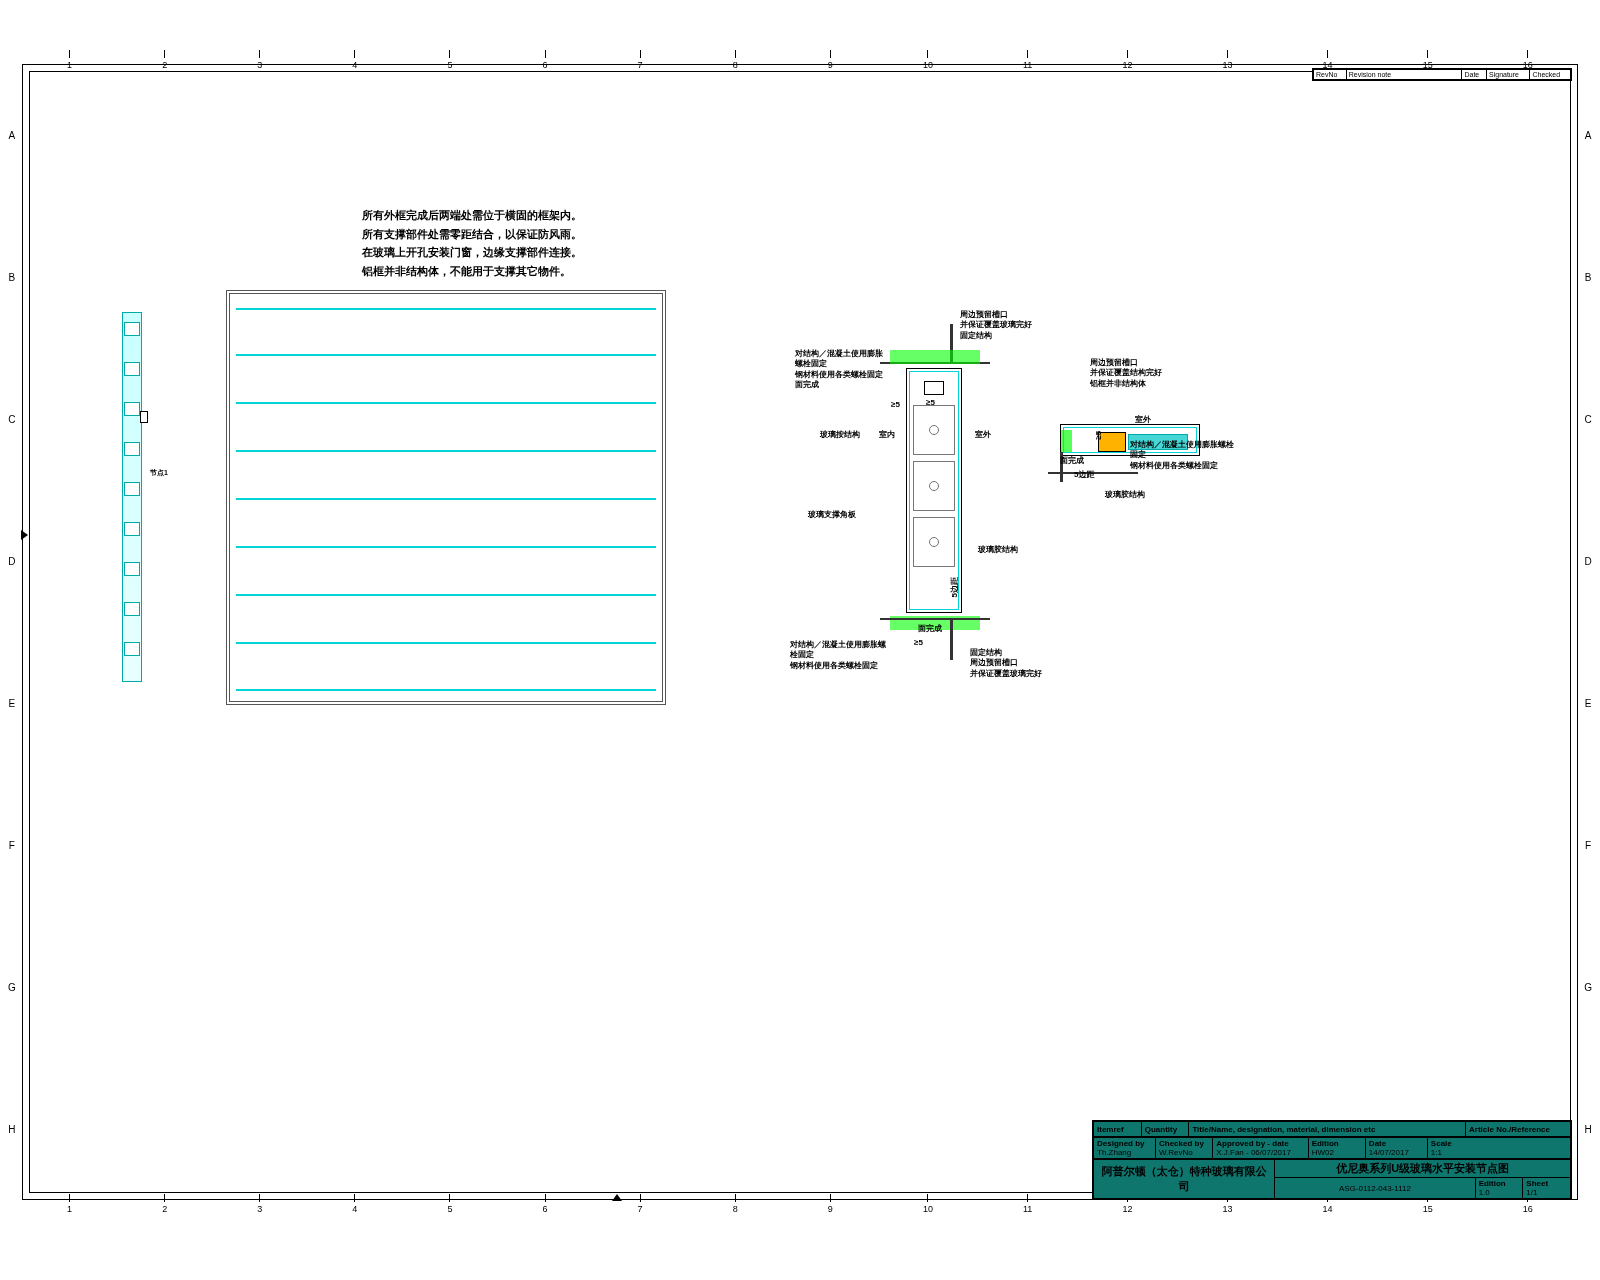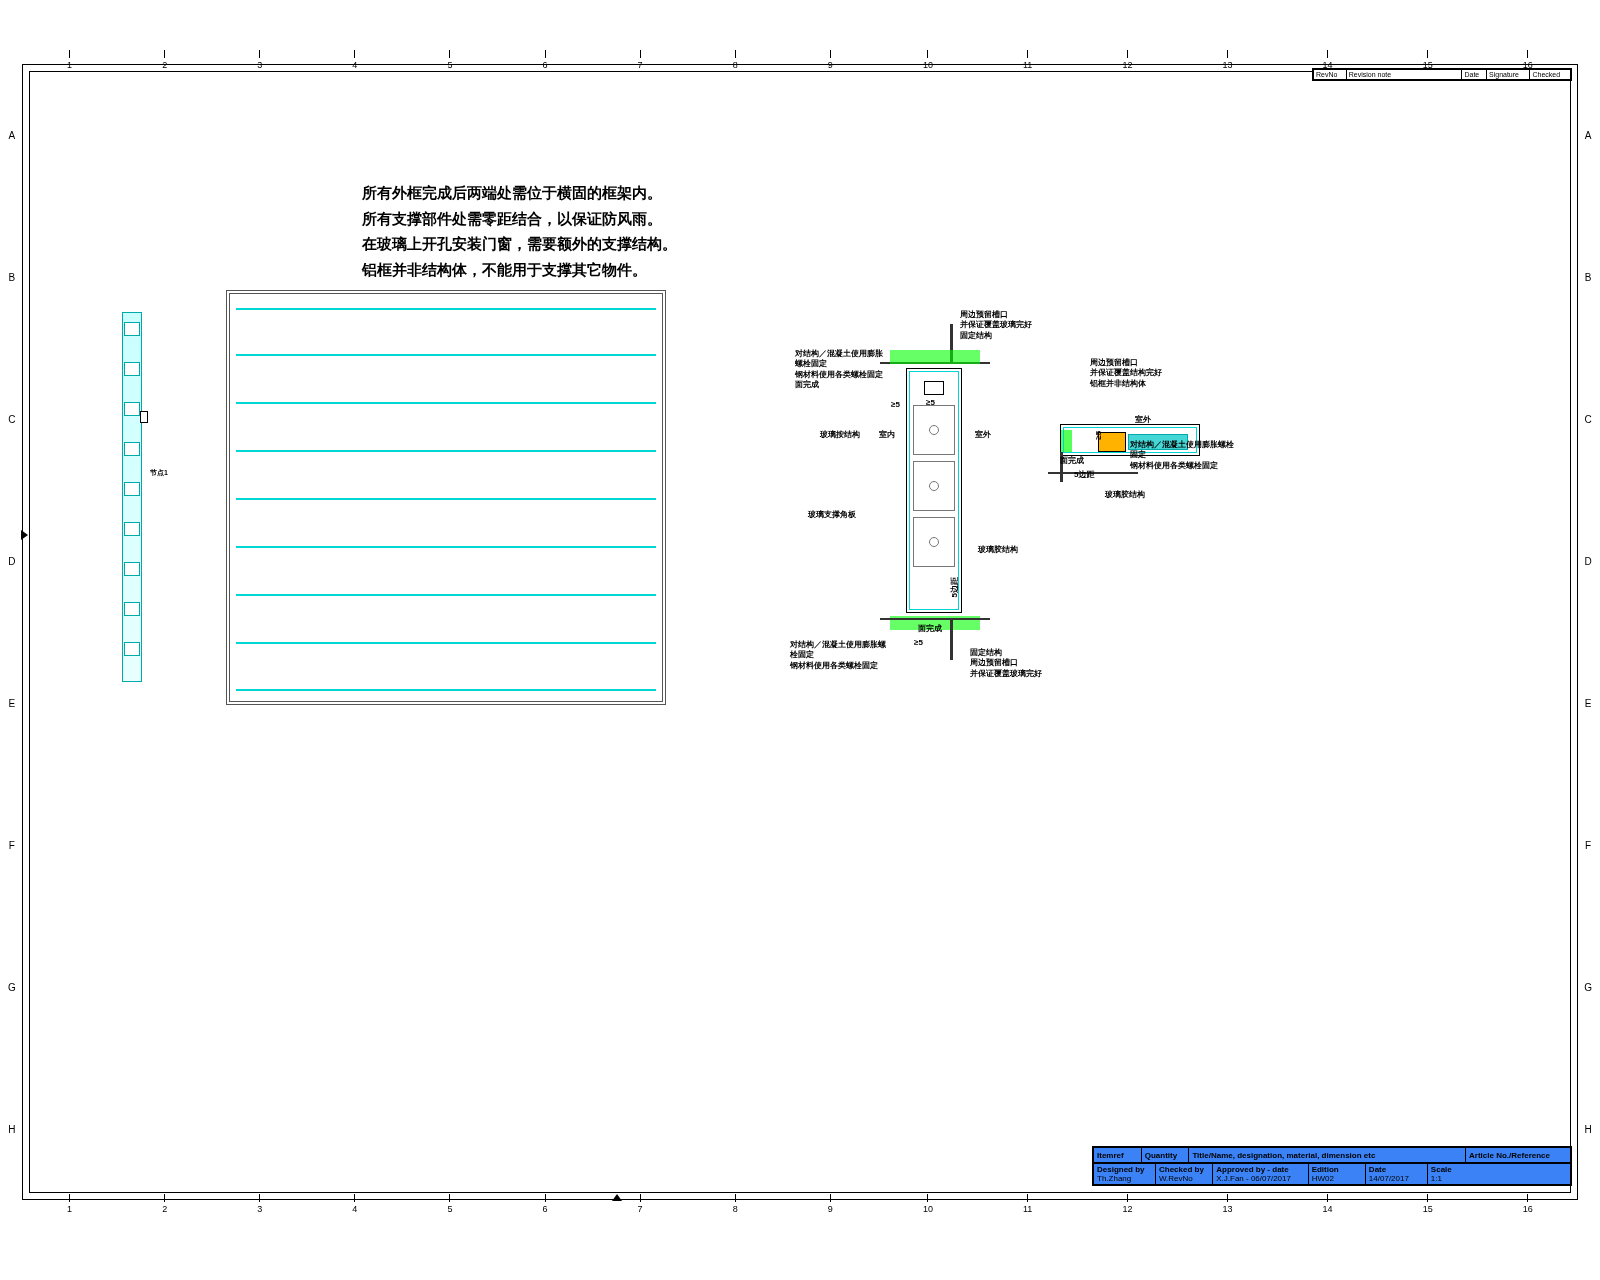--- a/index.html
+++ b/index.html
@@ -6,21 +6,21 @@
   body{background:#fff;font-family:"SimSun","Microsoft YaHei",sans-serif;font-size:9px;color:#000;width:1600px;height:1280px;position:relative;overflow:hidden}
   .sheet{position:absolute;left:22px;top:64px;right:22px;bottom:80px;border:1px solid #000}
   .sheet-inner{position:absolute;inset:6px;border:1px solid #000}
   
   .ruler-h{position:absolute;left:22px;right:22px;display:flex;justify-content:space-around;font-size:9px;color:#000}
   .rh-top{top:50px}.rh-bot{bottom:66px}
   .ruler-v{position:absolute;top:64px;bottom:80px;display:flex;flex-direction:column;justify-content:space-around;font-size:10px}
   .rv-l{left:8px}.rv-r{right:8px}
   .tick{width:1px;height:8px;background:#000;margin:0 auto 2px}
   
-  .notes{position:absolute;left:362px;top:180px;font-size:15px;font-weight:bold;line-height:1.7}
+  .notes{position:absolute;left:362px;top:206px;font-size:11px;font-weight:bold;line-height:1.7}
   
   .elev{position:absolute;left:226px;top:290px;width:440px;height:415px;border:4px double #555;background:#fff}
   .elev .pane{position:absolute;left:6px;right:6px;border-top:1px solid #00d5d5;border-bottom:1px solid #00d5d5;height:1px}
   
   .strip{position:absolute;left:122px;top:312px;width:20px;height:370px}
   .strip .body{position:absolute;inset:0;border:1px solid #0aa;background:linear-gradient(180deg,#c9ffff 0%,#e8ffff 100%)}
   .strip .seg{position:absolute;left:2px;right:2px;border:1px solid #0aa;background:#fff;height:14px}
   .strip .clip{position:absolute;left:18px;top:99px;width:8px;height:12px;border:1px solid #000;background:#fff}
   .striplbl{position:absolute;left:150px;top:468px;font-size:7px;font-weight:bold}
   
@@ -43,21 +43,21 @@
   .hdet .beam .inner{position:absolute;inset:2px;border:1px solid #00d5d5}
   .hdet .seal{position:absolute;left:0;top:10px;width:12px;height:22px;background:#0f0;opacity:.65}
   .hdet .blk{position:absolute;left:38px;top:12px;width:28px;height:20px;background:#ffb300;border:1px solid #000}
   .hdet .blk2{position:absolute;left:68px;top:14px;width:60px;height:16px;background:#45d6d6;border:1px solid #0aa}
   .hdet .st{position:absolute;background:#333}
   .hdet .st.h{left:-12px;top:52px;width:90px;height:2px}
   .hdet .st.v{left:0;top:32px;width:3px;height:30px}
   
   .lead{position:absolute;font-size:8px;font-weight:bold;line-height:1.3}
   
-  .tb{position:absolute;right:28px;bottom:94px;width:480px;font-size:8px;border:1px solid #000;background:#3b82f6}
+  .tb{position:absolute;right:28px;bottom:80px;width:480px;font-size:8px;border:1px solid #000;background:#0f766e}
   .tb table{width:100%;border-collapse:collapse}
   .tb td{border:1px solid #000;padding:1px 3px;height:15px;vertical-align:middle}
   .tb .hdr td{font-weight:bold}
   .tb .big{font-size:11px;font-weight:bold;text-align:center}
   
   .rev{position:absolute;right:28px;top:68px;width:260px;font-size:7px;border:1px solid #000;background:#fff}
   .rev table{width:100%;border-collapse:collapse}
   .rev td{border:1px solid #000;padding:1px 2px;height:10px}
   
   .cm-l{position:absolute;left:21px;top:530px}
@@ -132,21 +132,21 @@
 <div class="cm-l">
     <div class="tri"></div>
   </div>
 <div class="cm-b">
     <div class="tri2"></div>
   </div>
 
 <div class="notes">
   <div>所有外框完成后两端处需位于横固的框架内。</div>
   <div>所有支撑部件处需零距结合，以保证防风雨。</div>
-  <div>在玻璃上开孔安装门窗，需要额外的支撑结构。</div>
+  <div>在玻璃上开孔安装门窗，边缘支撑部件连接。</div>
   <div>铝框并非结构体，不能用于支撑其它物件。</div>
 </div>
 
 <div class="elev">
   <div class="pane" style="top:14px"></div>
     <div class="pane" style="top:60px"></div>
   <div class="pane" style="top:108px"></div>
     <div class="pane" style="top:156px"></div>
   <div class="pane" style="top:204px"></div>
     <div class="pane" style="top:252px"></div>
@@ -279,13 +279,26 @@
         <tr>
       <td style="width:13%"><b>Designed by</b><br><span>Th.Zhang</span></td>
       <td style="width:12%"><b>Checked by</b><br><span>W.RevNo</span></td>
       <td style="width:20%"><b>Approved by - date</b><br><span>X.J.Fan - 06/07/2017</span></td>
       <td style="width:12%"><b>Edition</b><br><span>HW02</span></td>
       <td style="width:13%"><b>Date</b><br><span>14/07/2017</span></td>
       <td><b>Scale</b><br><span>1:1</span></td>
     </tr>
   </tbody>
     </table>
+  <table>
+    <tbody>
+        <tr>
+      <td rowspan="2" class="big" style="width:38%">阿普尔顿（太仓）特种玻璃有限公司</td>
+      <td colspan="3" class="big">优尼奥系列U级玻璃水平安装节点图</td>
+    </tr>
+    <tr>
+      <td style="text-align:center">ASG-0112-043-1112</td>
+      <td style="width:10%"><b>Edition</b><br><span>1.0</span></td>
+      <td style="width:10%"><b>Sheet</b><br><span>1/1</span></td>
+    </tr>
+  </tbody>
+    </table>
 </div>
 
 </body></html>

